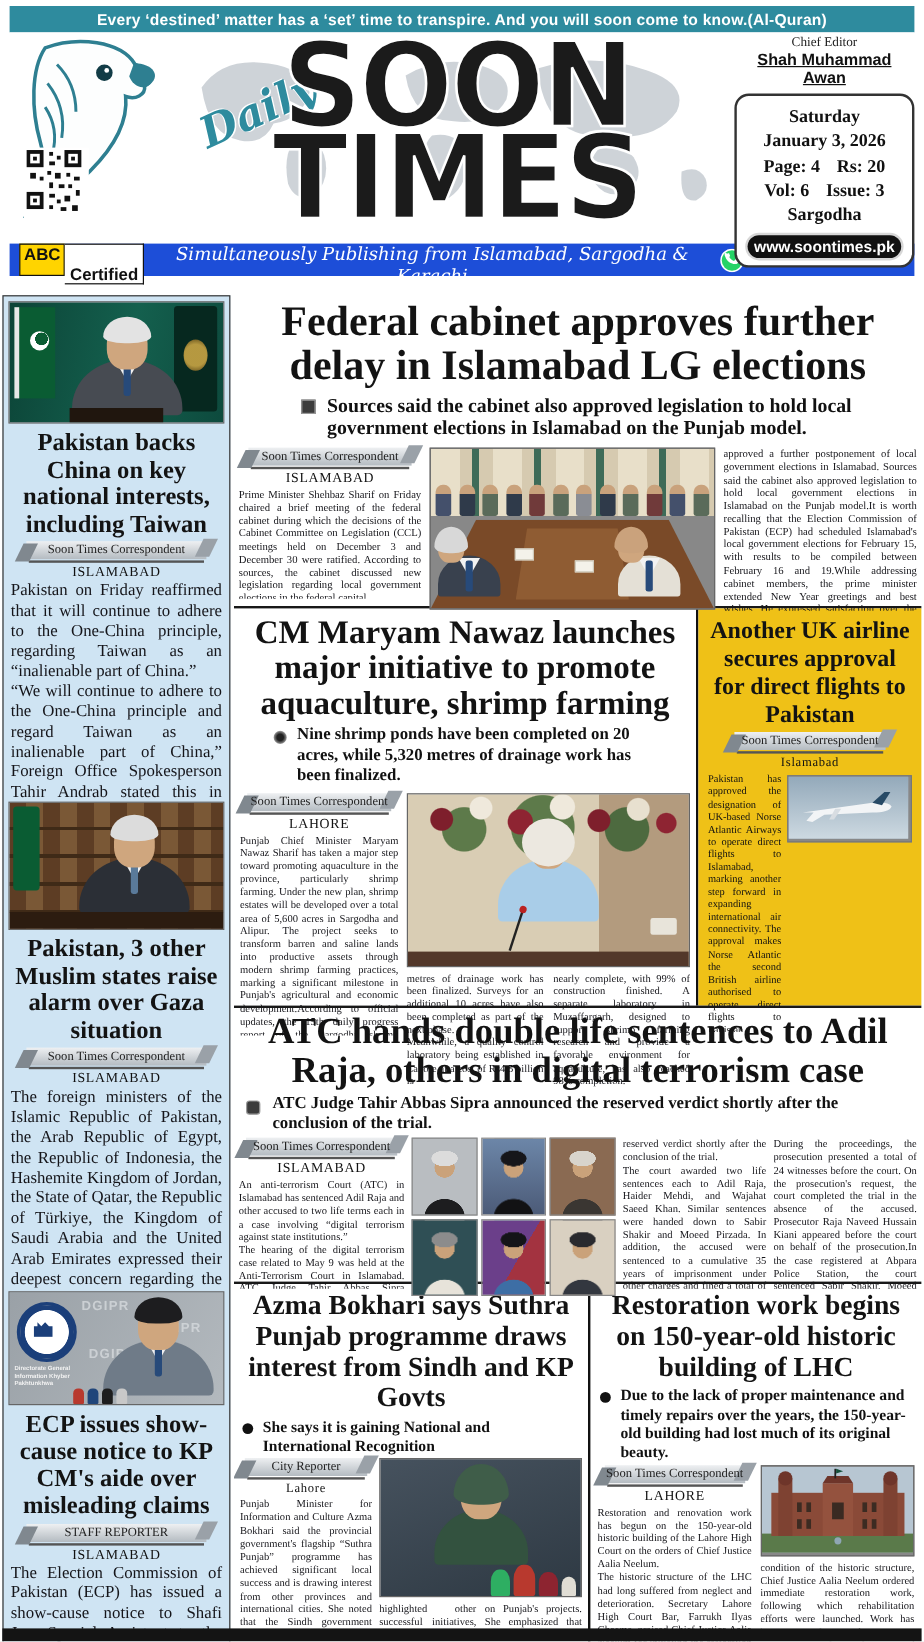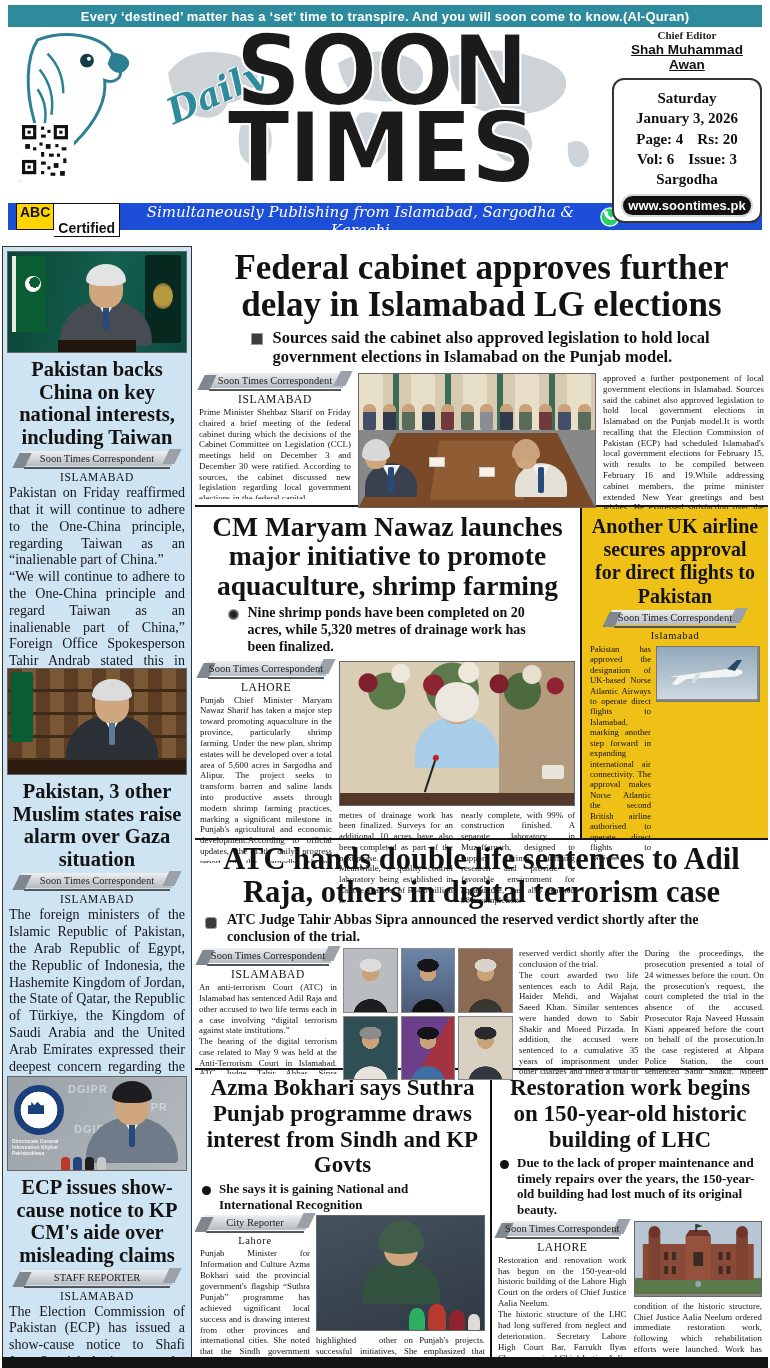--- a/index.html
+++ b/index.html
@@ -17,21 +17,21 @@
   .logo-block{position:absolute;left:150px;right:158px;top:0;bottom:0;text-align:center;}
   .logo-t{font-family:"DejaVu Sans","Liberation Sans",sans-serif;font-weight:bold;color:#1b1b1b;
           line-height:.84;letter-spacing:-2px;transform:scaleY(1.06);
           -webkit-text-stroke:2px #fff;text-shadow:0 0 2px #fff;}
   .t1{font-size:92px;margin-top:6px;}
   .t2{font-size:92px;}
   .daily{position:absolute;left:6px;top:44px;transform:rotate(-24deg);color:#2e8b9e;
          font-family:"DejaVu Serif",serif;font-style:italic;font-weight:bold;font-size:36px;
          text-shadow:1px 1px 0 #fff,-1px -1px 0 #fff;}
   .mast-right{position:absolute;right:0;top:2px;width:150px;text-align:center;}
-  .ce-label{font-size:11px;color:#222;font-weight:bold;}
+  .ce-label{font-size:11px;color:#222;}
   .ce-name{font-family:"Liberation Sans",sans-serif;font-weight:bold;font-size:13.5px;
            text-decoration:underline;margin-top:1px;}
   .date-box{margin-top:6px;border:2px solid #333;border-radius:12px;padding:8px 4px 6px;background:#fff;}
   .date-box .dl{font-weight:bold;font-size:15px;line-height:1.35;}
   .dl-row{display:flex;justify-content:center;gap:14px;font-weight:bold;font-size:15px;line-height:1.35;}
   .site-pill{margin:7px auto 0;background:#111;color:#fff;border-radius:10px;width:128px;
              font-family:"Liberation Sans",sans-serif;font-weight:bold;font-size:13px;
              padding:2px 0;box-shadow:0 0 0 2px #d7d7d7;}
   .pub-bar{margin:16px 8px;height:27px;background:#1d4ed8;display:flex;
            color:#fff;padding:0 8px;}

